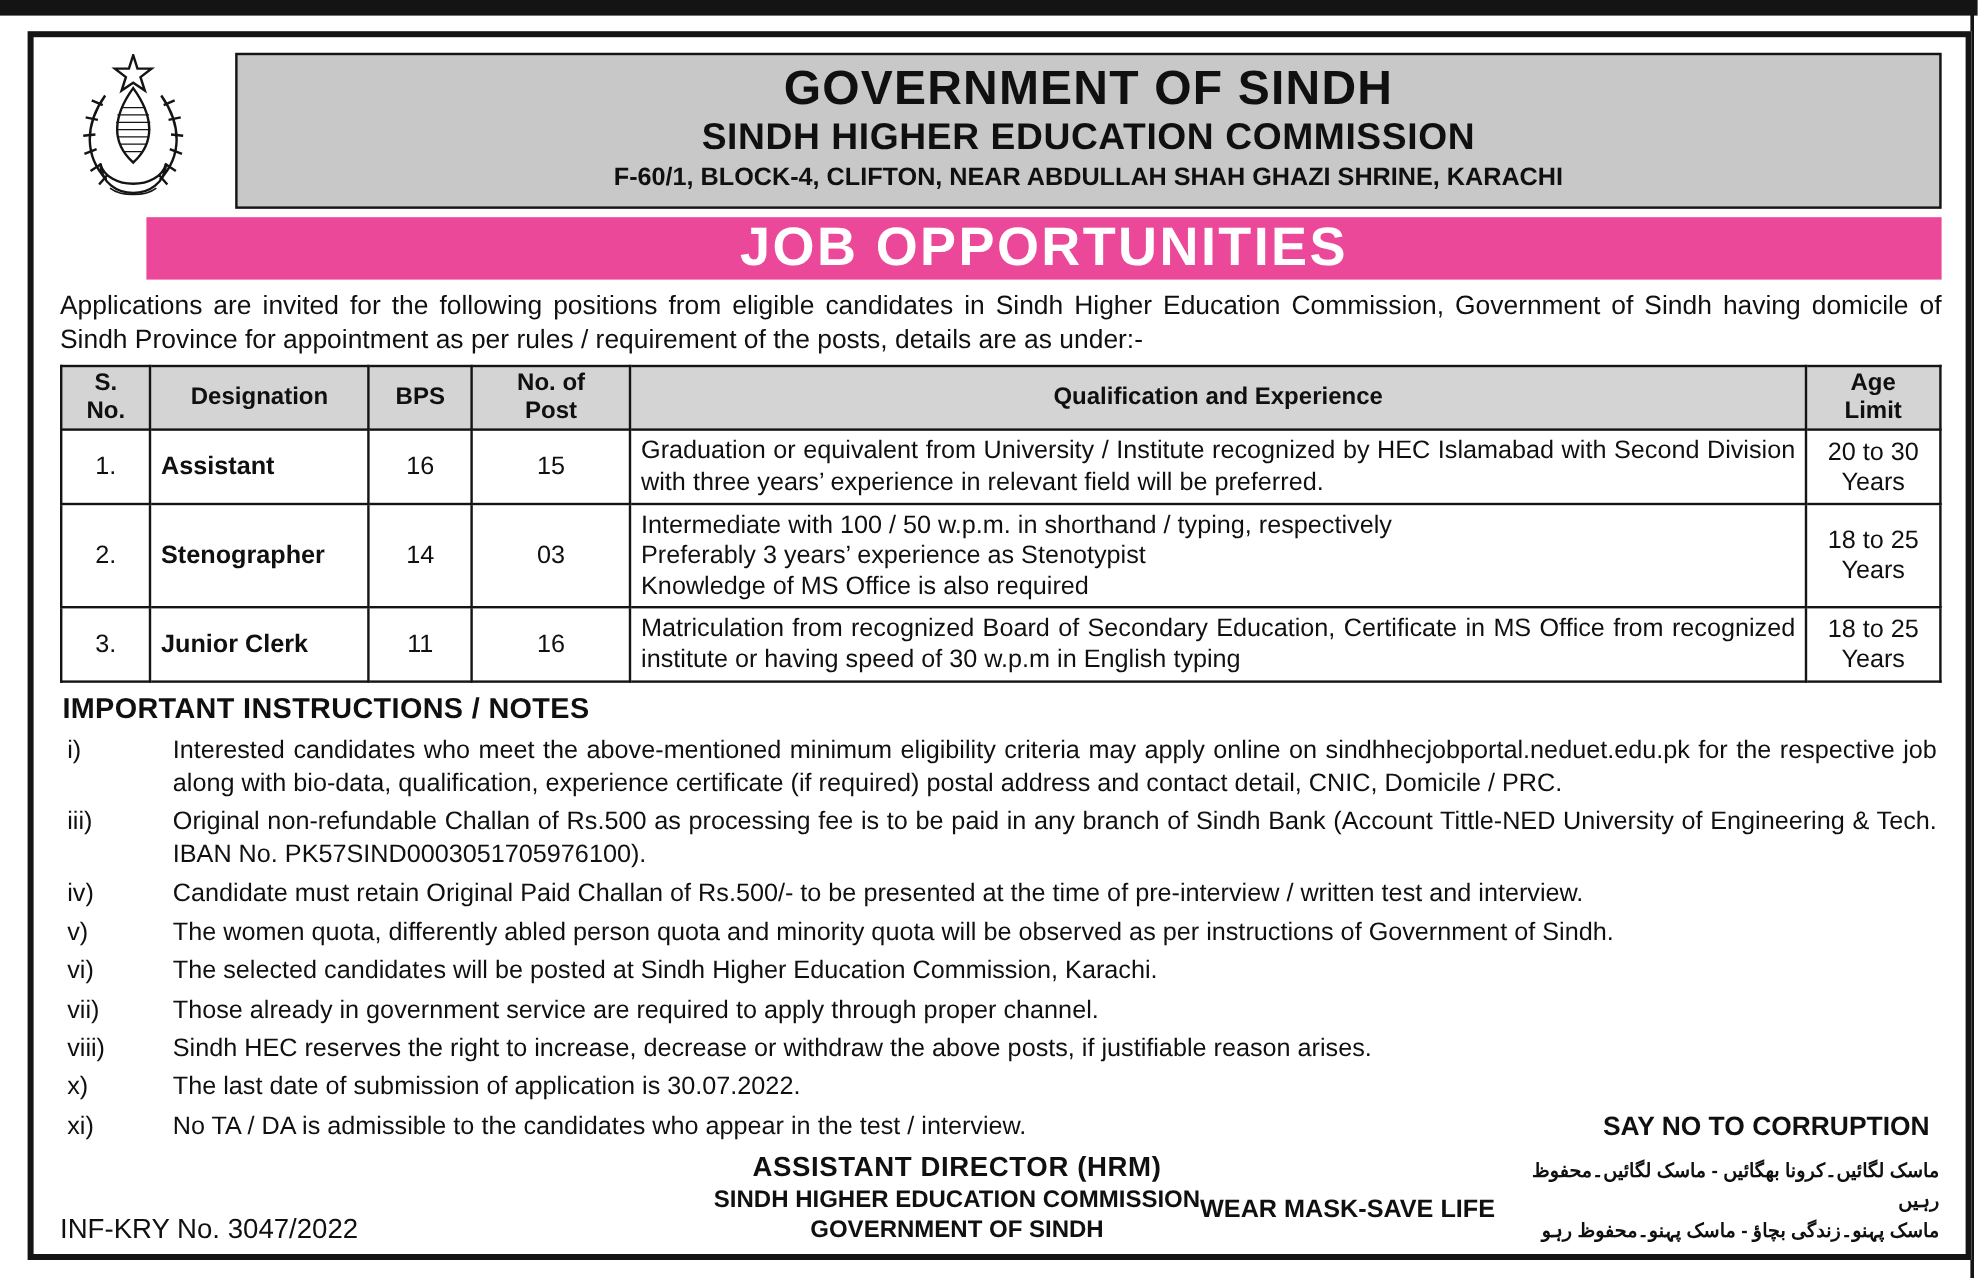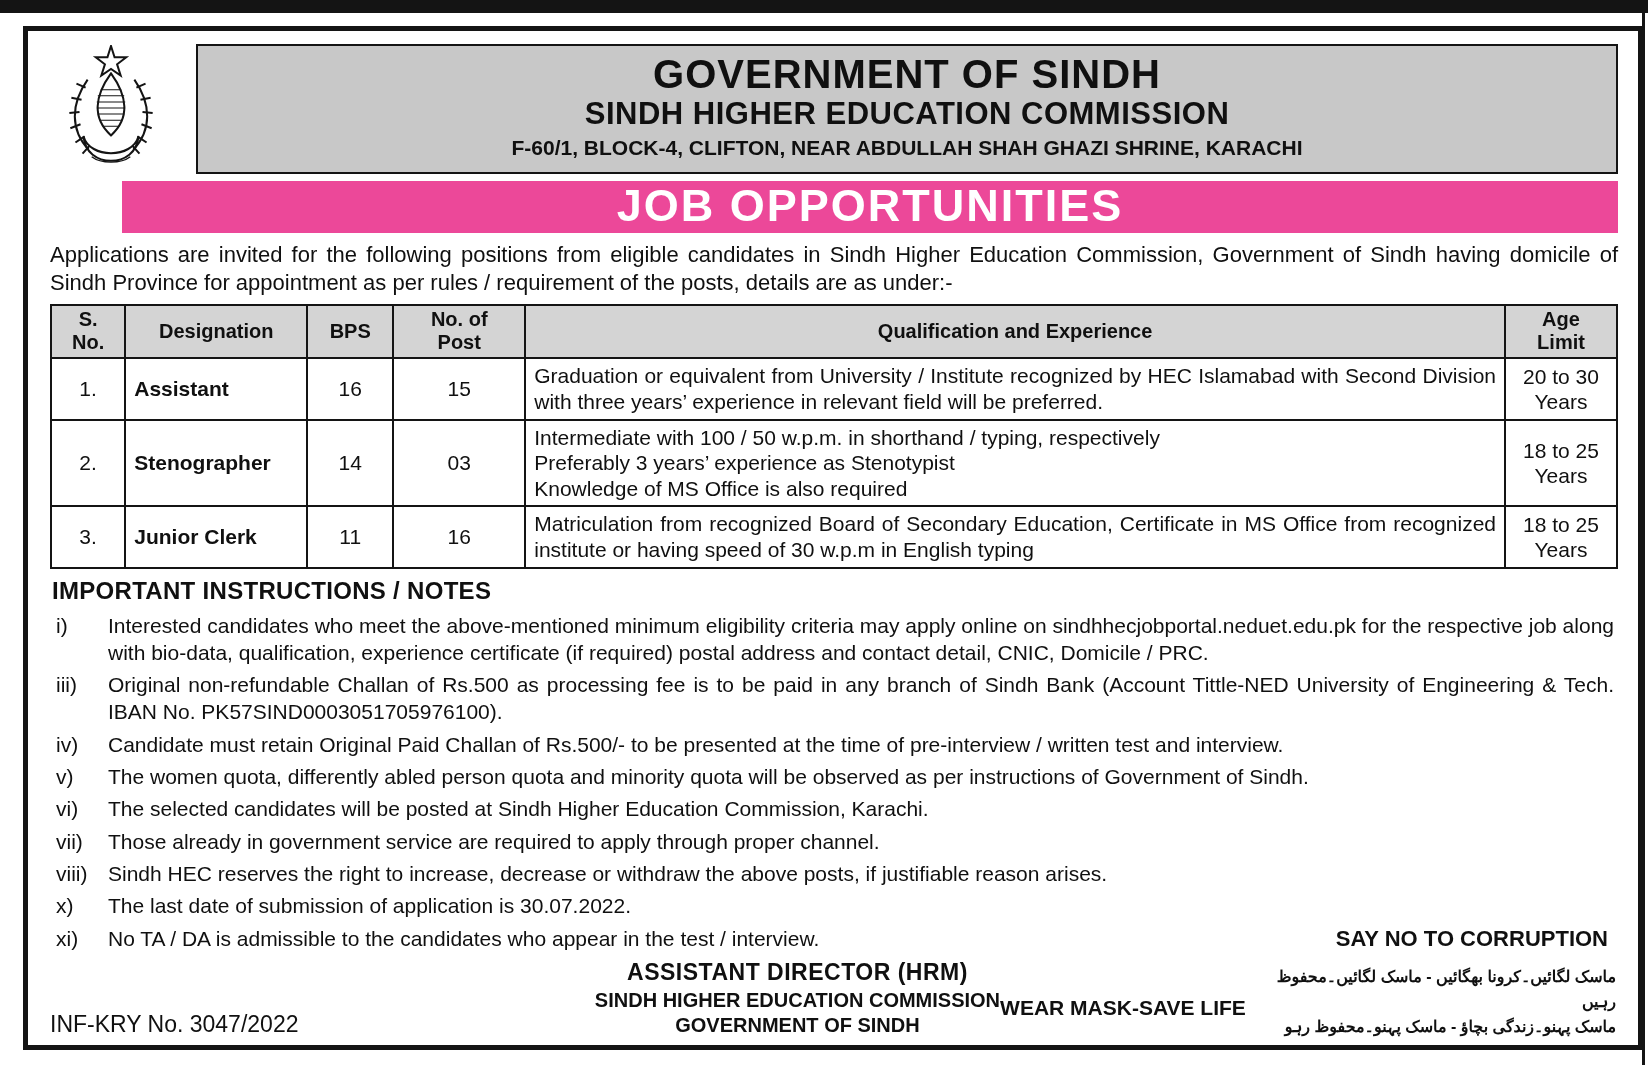--- a/index.html
+++ b/index.html
@@ -47,21 +47,21 @@
   .col-age  { width: 112px; }
   td.c { text-align: center; }
   td.designation { font-weight: bold; padding-left: 12px; }
   td.qual { text-align: justify; line-height: 1.22; padding: 5px 9px; border-radius: 13px; }
   td.age { text-align: center; line-height: 1.2; padding: 4px 6px; }
 
   
   .notes-heading { font-size: 24px; font-weight: bold; margin: 8px 0 7px 2px; letter-spacing: 0.3px; }
   .note-item { display: flex; font-size: 21px; line-height: 1.3; margin-bottom: 5px; }
   .note-label { flex: none; width: 58px; padding-left: 6px; }
-  .note-text { flex: 1; text-align: justify; padding-right: 4px; }
+  .note-text { flex: 1; text-align: justify; padding-right: 4px; margin-left: 36px; }
   .note-bold { font-weight: normal; }
   .corruption { font-weight: bold; white-space: nowrap; margin-left: auto; padding-right: 10px; font-size: 22px; }
 
   
   .footer { display: flex; margin-top: 6px; }
   .footer-left { flex: 1.15; align-self: flex-end; font-size: 23px; padding-bottom: 2px; }
   .signature { flex: none; text-align: center; align-self: flex-start; }
   .sig-line1 { font-size: 23px; font-weight: bold; letter-spacing: 0.5px; }
   .sig-line2 { font-size: 20px; font-weight: bold; margin-top: 3px; }
   .sig-line3 { font-size: 20px; font-weight: bold; margin-top: 2px; }

